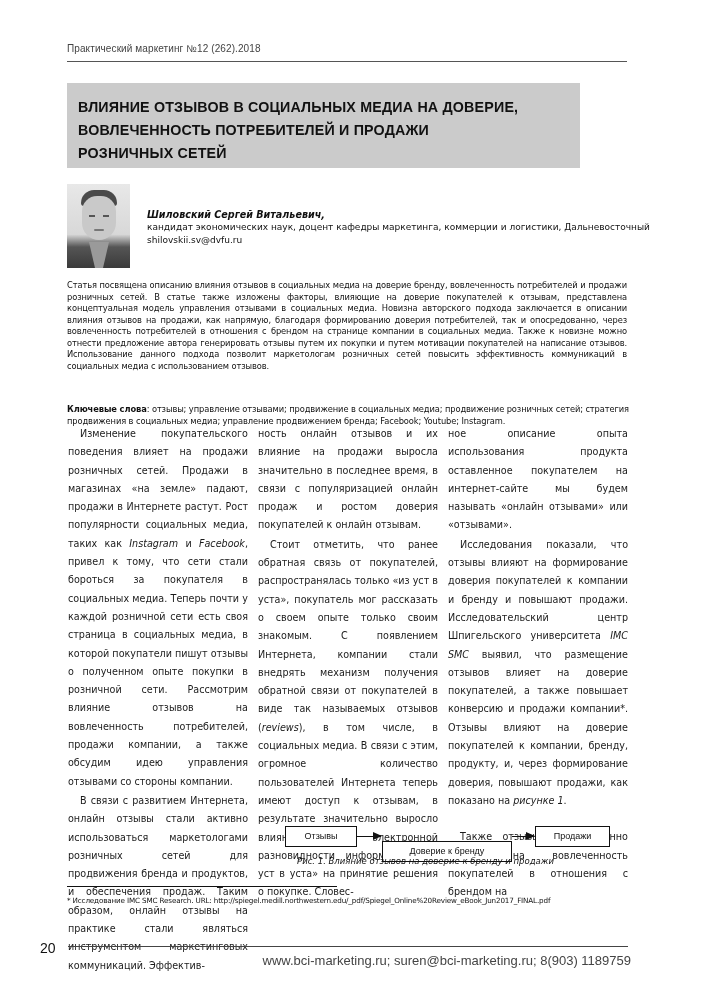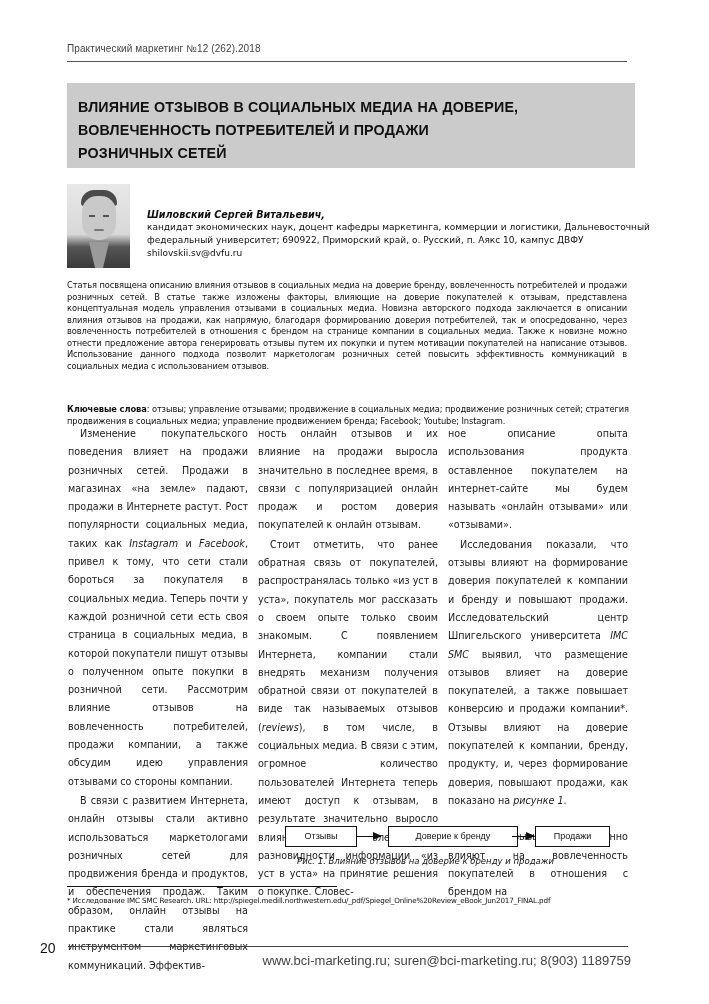--- a/index.html
+++ b/index.html
@@ -1,20 +1,20 @@
 <!DOCTYPE html>
 <html><head>
 <meta charset="utf-8">
 <style>
   html, body { margin: 0; padding: 0; background: #ffffff; }
   body { width: 709px; height: 1004px; position: relative; overflow: hidden; color: #1a1a1a; font-family: "DejaVu Sans", sans-serif; }
   .abs { position: absolute; }
   .running-head { left: 67px; top: 43px; font-family: "Liberation Sans", sans-serif; font-size: 10px; color: #444; letter-spacing: 0.1px; }
   .head-rule { left: 67px; top: 61px; width: 560px; height: 1px; background: #555; }
-  .title-box { left: 67px; top: 83px; width: 568px; height: 85px; background: #cbcbcb; }
+  .title-box { left: 67px; top: 83px; width: 513px; height: 85px; background: #cbcbcb; }
   .title-text { position: absolute; left: 11px; top: 12px; font-family: "Liberation Sans", sans-serif; font-weight: bold; font-size: 15.5px; line-height: 23px; color: #111; letter-spacing: 0.2px; transform: scaleX(0.92); transform-origin: left top; white-space: nowrap; }
   .photo { left: 67px; top: 184px; width: 63px; height: 84px; background: linear-gradient(180deg, #e8e8e8 0%, #d8d8d8 60%, #555 75%, #3a3a3a 100%); overflow: hidden; }
   .photo .hair { position: absolute; left: 14px; top: 6px; width: 36px; height: 16px; border-radius: 18px 18px 4px 4px; background: #4a4a4a; }
   .photo .face { position: absolute; left: 15px; top: 12px; width: 34px; height: 44px; border-radius: 16px 16px 18px 18px; background: #c9c9c9; }
   .photo .eye { position: absolute; top: 31px; width: 6px; height: 2px; background: #555; }
   .photo .mouth { position: absolute; left: 27px; top: 45px; width: 10px; height: 2px; background: #777; border-radius: 2px; }
   .photo .collar { position: absolute; left: 22px; top: 58px; width: 20px; height: 26px; background: #9a9a9a; clip-path: polygon(0 0, 100% 0, 70% 100%, 30% 100%); }
   .author-block { left: 147px; top: 208px; font-family: "DejaVu Sans", sans-serif; font-size: 9px; line-height: 13px; color: #111; }
   .author-name { font-weight: bold; font-style: italic; font-size: 9.6px; }
   .abstract { left: 67px; top: 280px; width: 560px; font-size: 8.3px; line-height: 11.5px; text-align: justify; color: #111; letter-spacing: -0.1px; }
@@ -23,21 +23,21 @@
   .col { top: 424px; width: 182px; font-size: 9.6px; line-height: 18.3px; text-align: justify; color: #1a1a1a; }
   .col p { margin: 1px; text-indent: 12px; }
   .col p.cont { text-indent: 0; }
   .col p.gap { margin-top: 18px; }
   .col1 { left: 67px; }
   .col2 { left: 257px; }
   .col3 { left: 447px; }
   .figure { left: 285px; top: 826px; width: 330px; height: 22px; padding-left: 20px; }
   .fbox { position: absolute; top: 0; height: 19px; border: 1px solid #111; font-family: "Liberation Sans", sans-serif; font-size: 9px; line-height: 19px; text-align: center; color: #111; background: #fff; }
   .fbox1 { left: 0; width: 70px; }
-  .fbox2 { left: 103px; width: 128px; }
+  .fbox2 { left: 97px; width: 128px; margin-top: 15px; }
   .fbox3 { left: 250px; width: 73px; }
   .arrow { position: absolute; top: 10px; height: 1px; background: #111; }
   .arrow::after { content: ""; position: absolute; right: -1px; top: -4px; border-left: 9px solid #111; border-top: 4.5px solid transparent; border-bottom: 4.5px solid transparent; }
   .arrow1 { left: 72px; width: 24px; }
   .arrow2 { left: 227px; width: 22px; }
   .fig-caption { left: 297px; top: 856px; font-size: 8.5px; font-style: italic; color: #111; }
   .fn-rule { left: 67px; top: 886px; width: 270px; height: 1px; background: #111; }
   .footnote { left: 67px; top: 895px; width: 580px; font-size: 7.2px; line-height: 11px; color: #111; letter-spacing: -0.15px; }
   .page-num { left: 40px; top: 940px; font-family: "Liberation Sans", sans-serif; font-weight: normal; font-size: 14px; color: #111; }
   .foot-rule { left: 68px; top: 946px; width: 560px; height: 1px; background: #444; }
@@ -62,21 +62,20 @@
   <div class="face"></div>
   <div class="eye" style="left:22px"></div>
   <div class="eye" style="left:36px"></div>
   <div class="mouth"></div>
   <div class="collar"></div>
 </div>
 
 <div class="abs author-block">
   <div class="author-name">Шиловский Сергей Витальевич,</div>
   <div>кандидат экономических наук, доцент кафедры маркетинга, коммерции и логистики, Дальневосточный</div>
-  <div>федеральный университет; 690922, Приморский край, о. Русский, п. Аякс 10, кампус ДВФУ</div>
   <div>shilovskii.sv@dvfu.ru</div>
 </div>
 
 <div class="abs abstract">Статья посвящена описанию влияния отзывов в социальных медиа на доверие бренду, вовлеченность потребителей и продажи розничных сетей. В статье также изложены факторы, влияющие на доверие покупателей к отзывам, представлена концептуальная модель управления отзывами в социальных медиа. Новизна авторского подхода заключается в описании влияния отзывов на продажи, как напрямую, благодаря формированию доверия потребителей, так и опосредованно, через вовлеченность потребителей в отношения с брендом на странице компании в социальных медиа. Также к новизне можно отнести предложение автора генерировать отзывы путем их покупки и путем мотивации покупателей на написание отзывов. Использование данного подхода позволит маркетологам розничных сетей повысить эффективность коммуникаций в социальных медиа с использованием отзывов.</div>
 
 <div class="abs keywords"><b>Ключевые слова</b><span>: отзывы; управление отзывами; продвижение в социальных медиа; продвижение розничных сетей; стратегия продвижения в социальных медиа; управление продвижением бренда; Facebook; Youtube; Instagram.</span></div>
 
 <div class="abs col col1">
   <p><span>Изменение покупательского поведения влияет на продажи розничных сетей. Продажи в магазинах «на земле» падают, продажи в Интернете растут. Рост популярности социальных медиа, таких как </span><i>Instagram</i><span> и </span><i>Facebook</i><span>, привел к тому, что сети стали бороться за покупателя в социальных медиа. Теперь почти у каждой розничной сети есть своя страница в социальных медиа, в которой покупатели пишут отзывы о полученном опыте покупки в розничной сети. Рассмотрим влияние отзывов на вовлеченность потребителей, продажи компании, а также обсудим идею управления отзывами со стороны компании.</span></p>
   <p>В связи с развитием Интернета, онлайн отзывы стали активно использоваться маркетологами розничных сетей для продвижения бренда и продуктов, и обеспечения продаж. Таким образом, онлайн отзывы на практике стали являться инструментом маркетинговых коммуникаций. Эффектив-</p>

